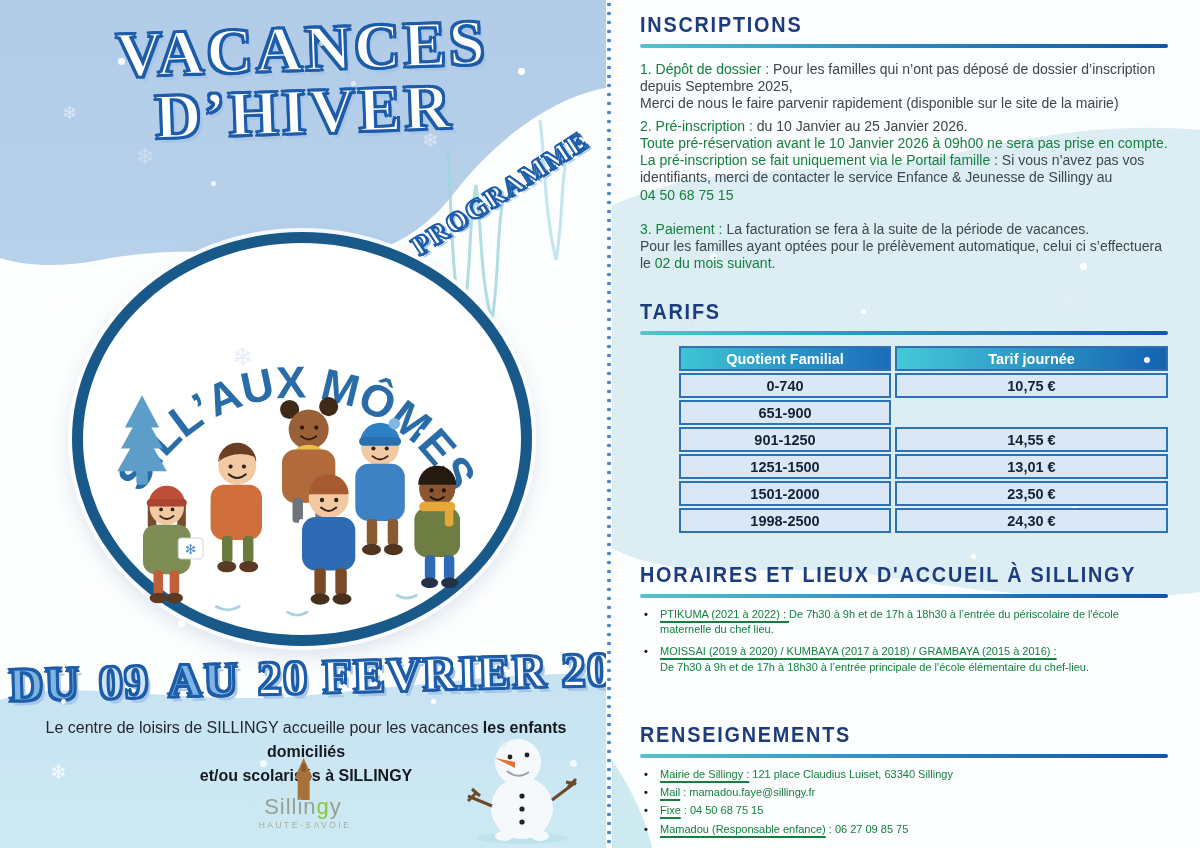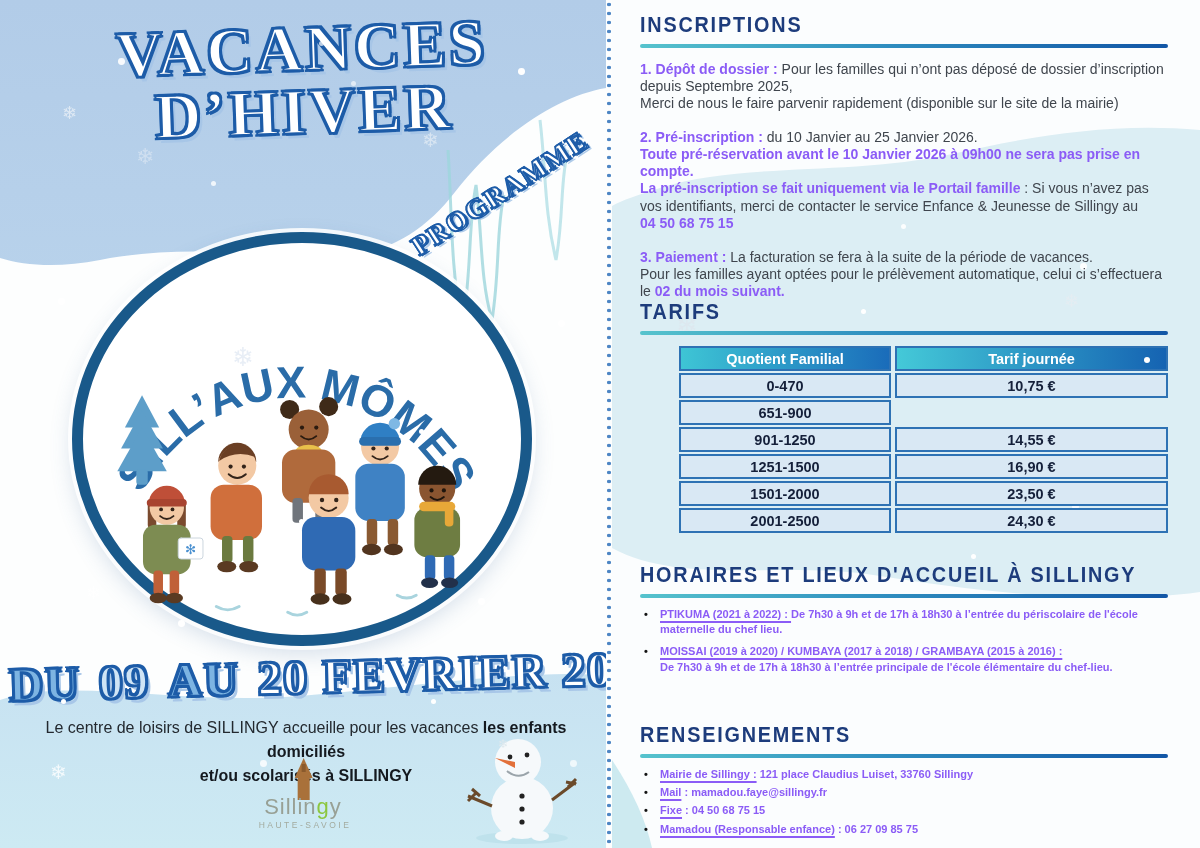--- a/index.html
+++ b/index.html
@@ -52,23 +52,23 @@
   .flake{position:absolute;pointer-events:none;line-height:1;}
   
   .right{position:relative;flex:1;height:848px;background:#fbfdfe;overflow:hidden;}
   .right-bg{position:absolute;inset:0;}
   .sec{position:absolute;left:28px;right:32px;}
   .sec h2{margin:0;font-size:22px;font-weight:bold;color:#1d3c7c;letter-spacing:2px;
      transform:scaleX(.9);transform-origin:left center;white-space:nowrap;}
   .rule{height:4px;border-radius:3px;margin-top:6px;
      background:linear-gradient(90deg,#56c3cd,#2f8fc0 45%,#1256a6);}
   .para{font-size:14px;line-height:1.22;color:#3f454d;margin:0;}
-  .para .b,.blist .b{font-weight:bold;color:#8b5cf6;}
+  .para .b,.blist .b{font-weight:normal;color:#15803d;}
   .u{text-decoration:underline;text-decoration-thickness:2px;text-underline-offset:3px;}
-  #sec-inscriptions{top:12px;} #p1{margin-top:13px;} #p2{margin-top:17px;} #p3{margin-top:17px;}
+  #sec-inscriptions{top:12px;} #p1{margin-top:13px;} #p2{margin-top:6px;} #p3{margin-top:17px;}
   #sec-tarifs{top:299px;}
   .ttable{margin-top:11px;}
   .t-row{display:grid;grid-template-columns:212px 1fr;gap:4px;margin-bottom:2px;padding-left:39px;}
   .t-cell{display:flex;align-items:center;justify-content:center;height:21px;
      border:2px solid #2e72b4;background:#d9e8f4;font-weight:bold;font-size:14.5px;color:#15203a;}
   .t-hcell{color:#fff;position:relative;}
   .t-hcell.c1{background:linear-gradient(90deg,#3ec5d5,#1a6cba);}
   .t-hcell.c2{background:linear-gradient(90deg,#44c9d8,#1563b2);}
   .t-hcell.c2::after{content:"";position:absolute;right:16px;top:9px;width:6px;height:6px;border-radius:50%;background:#fff;}
   #sec-horaires{top:562px;} #sec-rens{top:722px;}
@@ -270,60 +270,60 @@
 
     <div class="sec" id="sec-tarifs">
       <h2>TARIFS</h2>
       <div class="rule"></div>
       <div class="ttable">
           <div class="t-row">
             <div class="t-cell t-hcell c1">Quotient Familial</div>
             <div class="t-cell t-hcell c2">Tarif journée</div>
           </div>
           <div class="t-row">
-            <div class="t-cell">0-470</div>
+            <div class="t-cell">0-740</div>
             <div class="t-cell">10,75 €</div>
           </div>
           <div class="t-row">
             <div class="t-cell">651-900</div>
           </div>
           <div class="t-row">
             <div class="t-cell">901-1250</div>
             <div class="t-cell">14,55 €</div>
           </div>
           <div class="t-row">
             <div class="t-cell">1251-1500</div>
-            <div class="t-cell">16,90 €</div>
+            <div class="t-cell">13,01 €</div>
           </div>
           <div class="t-row">
             <div class="t-cell">1501-2000</div>
             <div class="t-cell">23,50 €</div>
           </div>
           <div class="t-row">
-            <div class="t-cell">2001-2500</div>
+            <div class="t-cell">1998-2500</div>
             <div class="t-cell">24,30 €</div>
           </div>
           <div class="t-row">
           </div>
         </div>
     </div>
 
     <div class="sec" id="sec-horaires">
       <h2>HORAIRES ET LIEUX D'ACCUEIL À SILLINGY</h2>
       <div class="rule"></div>
       <ul class="blist">
           <li><span class="b u">PTIKUMA (2021 à 2022) : </span><span class="b"> De 7h30 à 9h et de 17h à 18h30 à l’entrée du périscolaire de l'école maternelle du chef lieu.</span></li>
           <li><span class="b u">MOISSAI (2019 à 2020) / KUMBAYA (2017 à 2018) / GRAMBAYA (2015 à 2016) :</span><br><span class="b">De 7h30 à 9h et de 17h à 18h30 à l’entrée principale de l'école élémentaire du chef-lieu.</span></li>
         </ul>
     </div>
 
     <div class="sec" id="sec-rens">
       <h2>RENSEIGNEMENTS</h2>
       <div class="rule"></div>
       <ul class="blist blist-tight">
-          <li><span class="b u">Mairie de Sillingy :</span><span class="b"> 121 place Claudius Luiset, 33760 Sillingy</span></li>
+          <li><span class="b u">Mairie de Sillingy :</span><span class="b"> 121 place Claudius Luiset, 63340 Sillingy</span></li>
           <li><span class="b u">Mail</span><span class="b"> : mamadou.faye@sillingy.fr</span></li>
           <li><span class="b u">Fixe</span><span class="b"> : 04 50 68 75 15</span></li>
           <li><span class="b u">Mamadou (Responsable enfance)</span><span class="b"> : 06 27 09 85 75</span></li>
         </ul>
     </div>
   </div>
 </div>
 
 </body></html>

